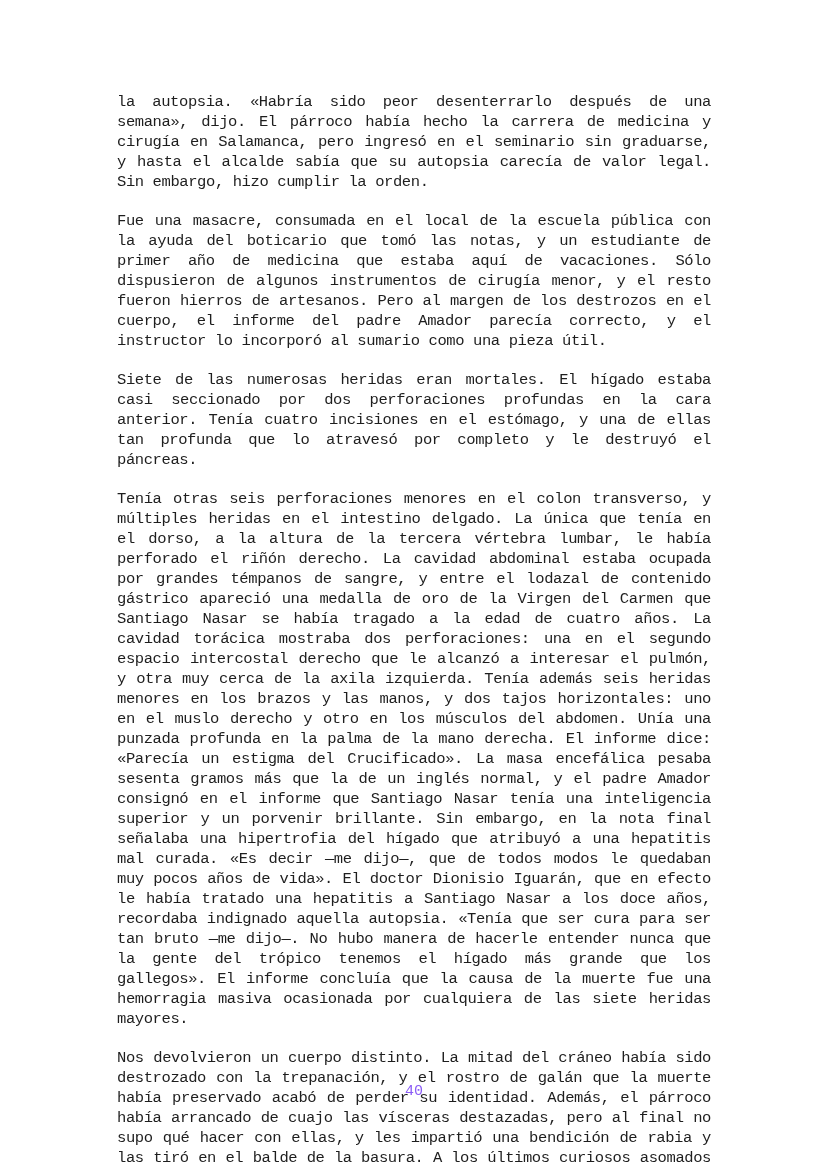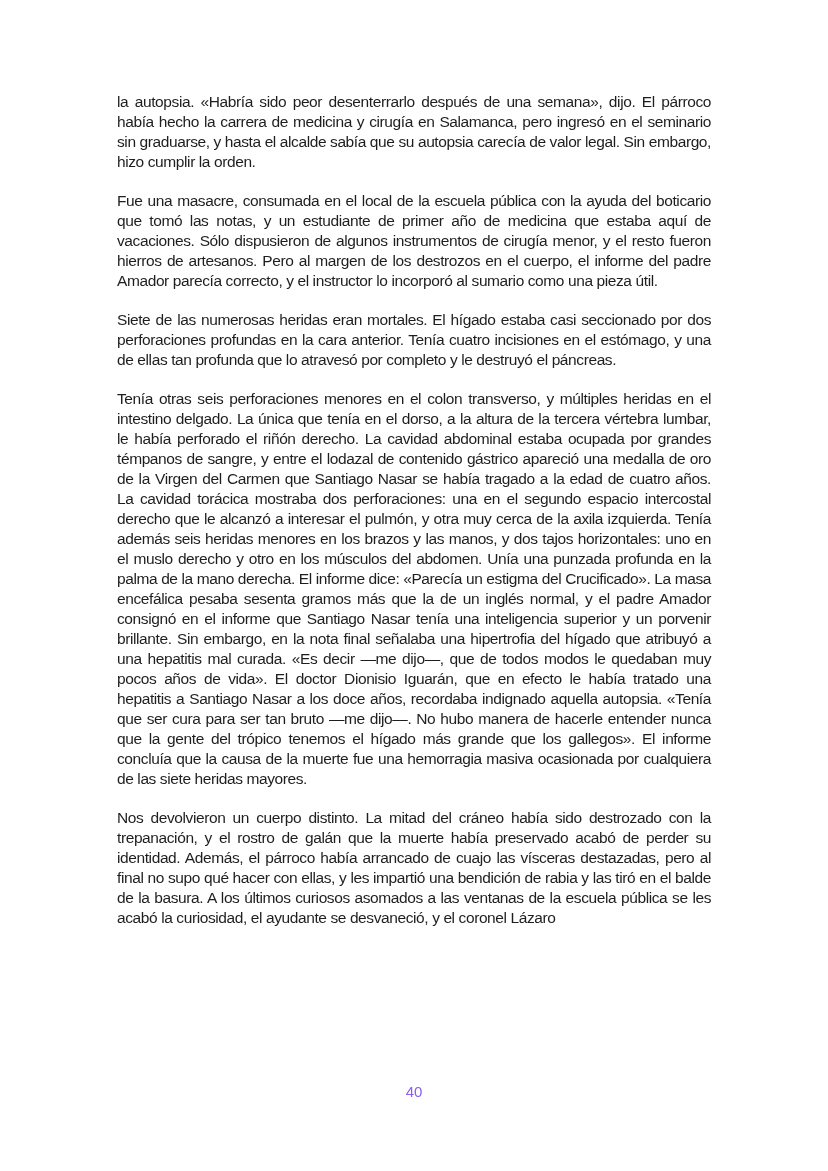--- a/index.html
+++ b/index.html
@@ -6,21 +6,21 @@
     margin: 0;
     padding: 0;
     background: #ffffff;
   }
   .page {
     position: relative;
     width: 828px;
     height: 1171px;
     background: #ffffff;
     overflow: hidden;
-    font-family: Liberation Sans, sans-serif;
+    font-family: Liberation Mono, monospace;
     color: #1e1e1e;
   }
   .text-block {
     position: absolute;
     left: 117px;
     top: 92px;
     width: 594px;
     font-size: 15.5px;
     line-height: 20px;
     letter-spacing: -0.4px;

